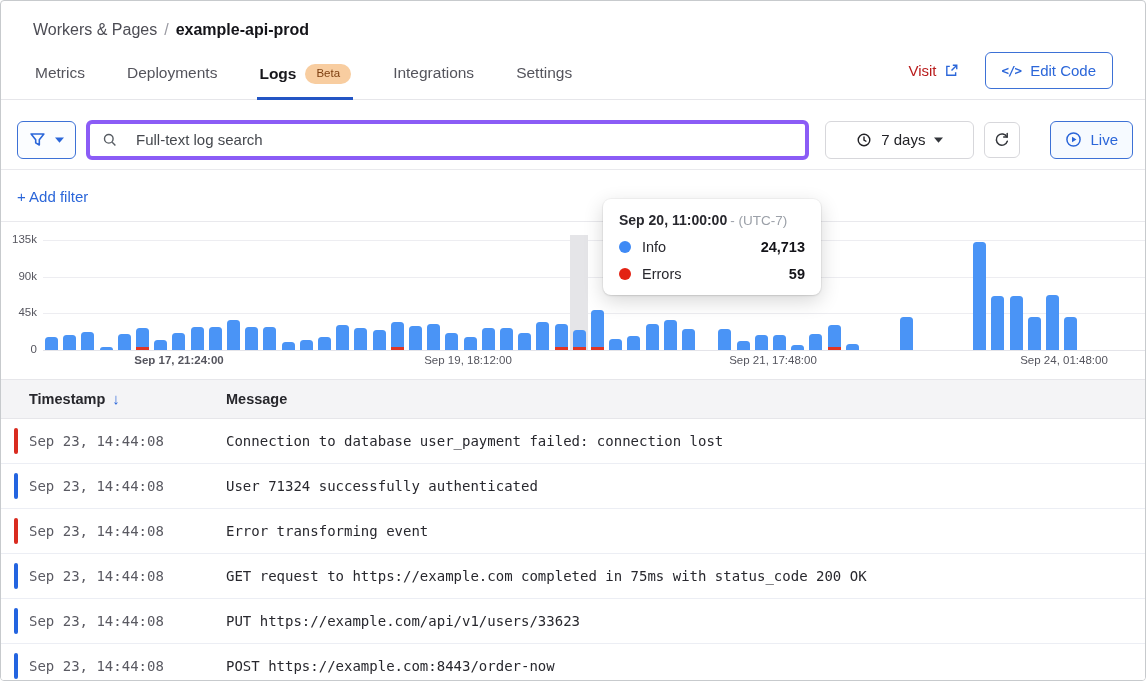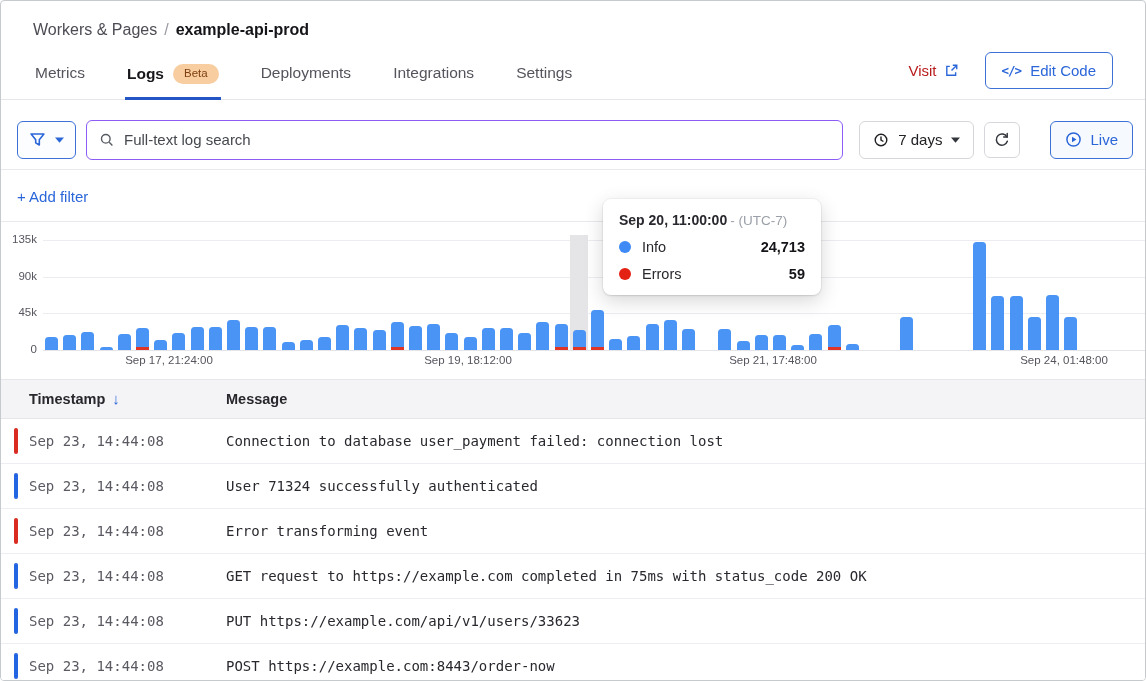--- a/index.html
+++ b/index.html
@@ -44,31 +44,31 @@
   
   .toolbar {
     display:flex; align-items:center; padding:20px 12px 9px 16px;
     border-bottom:1px solid #e9e9ed;
   }
   .filter-btn {
     display:flex; align-items:center; gap:9px; height:38px; padding:0 11px;
     border:1px solid #3d71d6; border-radius:6px; background:#fbfdff; cursor:pointer;
   }
   .search-box {
-    flex:1; display:flex; align-items:center; gap:7px; height:40px;
-    border:1px solid #8b5cf6; border-radius:6px; padding:0 12px; margin-left:10px;
+    flex:1; display:flex; align-items:center; gap:16px; height:40px;
+    border:4px solid #8b5cf6; border-radius:6px; padding:0 12px; margin-left:10px;
     background:#fff;
   }
   .search-box input {
     border:none; outline:none; flex:1; font-size:15px; color:#2c2c31;
     font-family:"Liberation Sans", sans-serif; background:transparent;
   }
   .search-box input::placeholder { color:#45484e; opacity:1; }
   .time-btn {
-    display:flex; align-items:center; gap:9px; height:38px; padding:0 13px;
+    display:flex; align-items:center; gap:9px; height:38px; padding:0 30px;
     border:1px solid #d7d7db; border-radius:6px; background:#fff; margin-left:16px;
     font-size:15px; color:#222226; cursor:pointer;
   }
   .refresh-btn {
     width:36px; height:36px; display:flex; align-items:center; justify-content:center;
     border:1px solid #d7d7db; border-radius:6px; background:#fff; margin-left:10px; cursor:pointer;
   }
   .live-btn {
     display:flex; align-items:center; gap:8px; height:38px; padding:0 14px;
     border:1px solid #3d71d6; border-radius:6px; background:#f6faff; margin-left:30px;
@@ -133,27 +133,27 @@
 <div class="frame">
 
   <div class="breadcrumb">
     <span class="crumb-parent">Workers &amp; Pages</span><span class="crumb-sep">/</span><span class="crumb-current">example-api-prod</span>
   </div>
 
   <div class="tabs-row">
     <div class="tab">
         <span>Metrics</span>
       </div>
+    <div class="tab">
+        <span>Deployments</span>
+      </div>
     <div class="tab active">
       <span>Logs</span>
       <span class="badge">Beta</span>
     </div>
-    <div class="tab">
-        <span>Deployments</span>
-      </div>
     <div class="tab">
         <span>Integrations</span>
       </div>
     <div class="tab">
         <span>Settings</span>
       </div>
 
     <div class="tabs-actions">
       <span class="visit-link">
         <span>Visit</span>
@@ -402,21 +402,21 @@
           <div class="bar-info"></div>
         </div>
         <div class="bar" style="left: 1045px; width: 13px; top: 73px; height: 55px;">
           <div class="bar-info"></div>
         </div>
         <div class="bar" style="left: 1063.2px; width: 13px; top: 95px; height: 33px;">
           <div class="bar-info"></div>
         </div>
       </div>
 
-    <span class="xlabel" style="left:168px;">Sep 17, 21:24:00</span>
+    <span class="xlabel" style="left:178px;font-weight:bold;">Sep 17, 21:24:00</span>
     <span class="xlabel" style="left:467px;">Sep 19, 18:12:00</span>
     <span class="xlabel" style="left:772px;">Sep 21, 17:48:00</span>
     <span class="xlabel" style="left:1063px;">Sep 24, 01:48:00</span>
   </div>
 
   <div class="chart-tooltip">
     <div class="tt-title">
       <span>Sep 20, 11:00:00</span><span class="tt-tz">- (UTC-7)</span>
     </div>
     <div class="tt-row">

